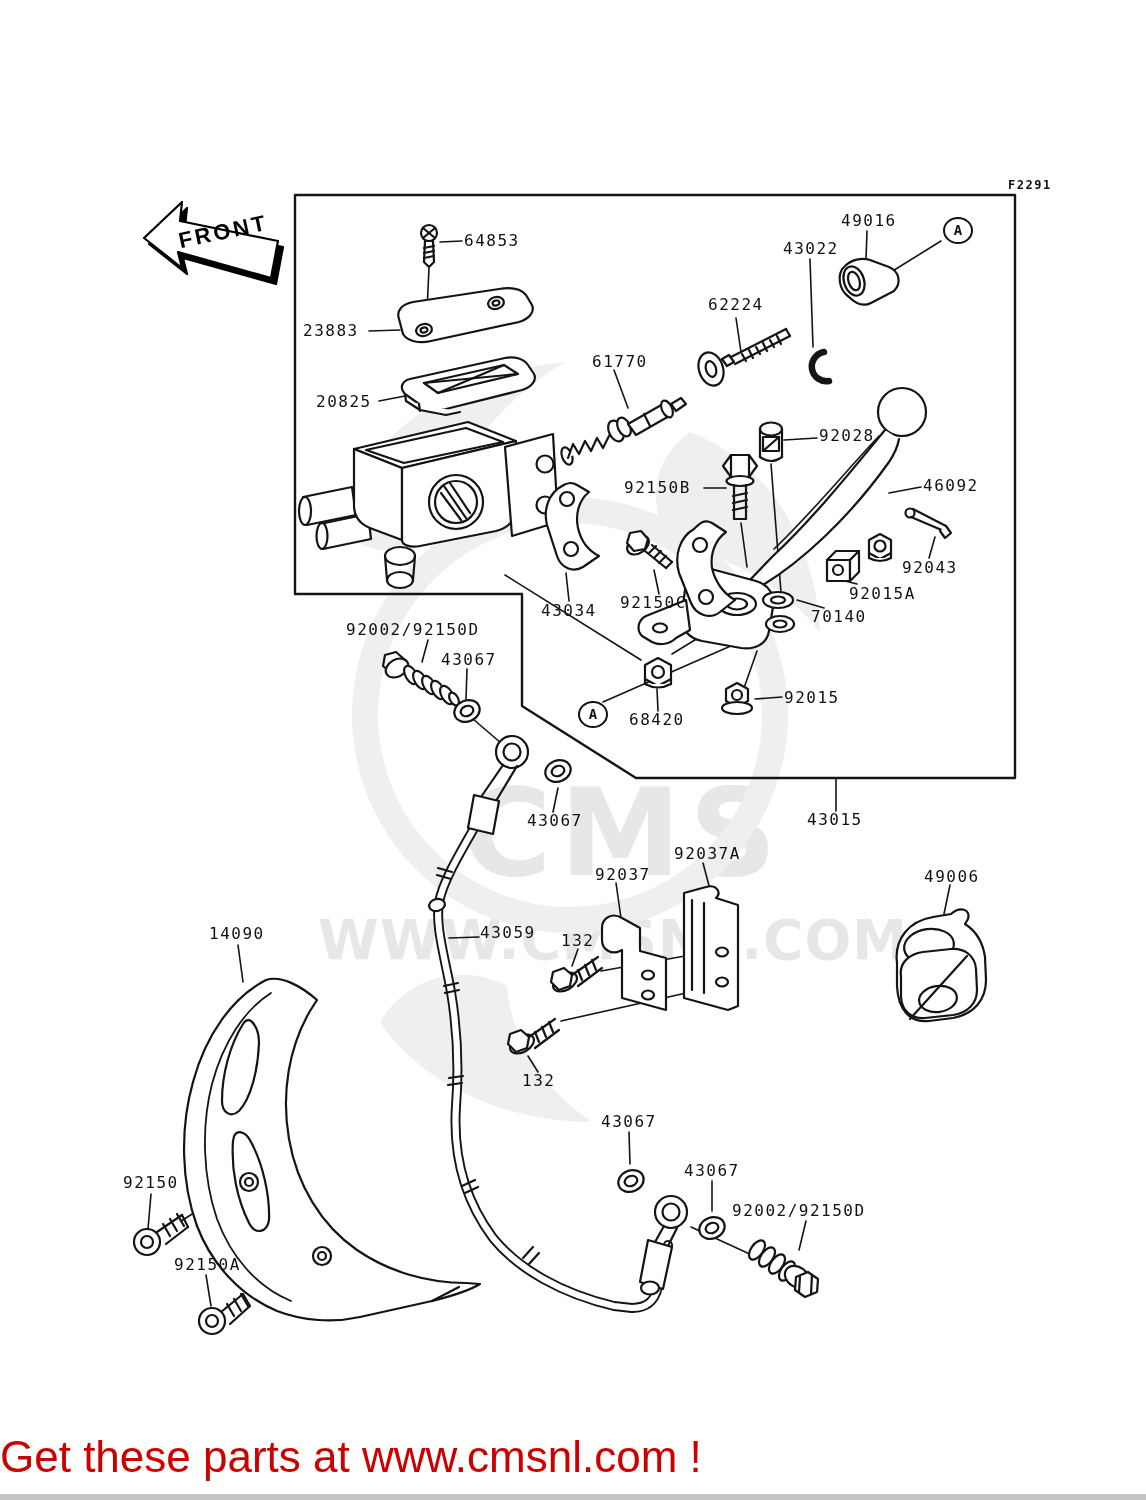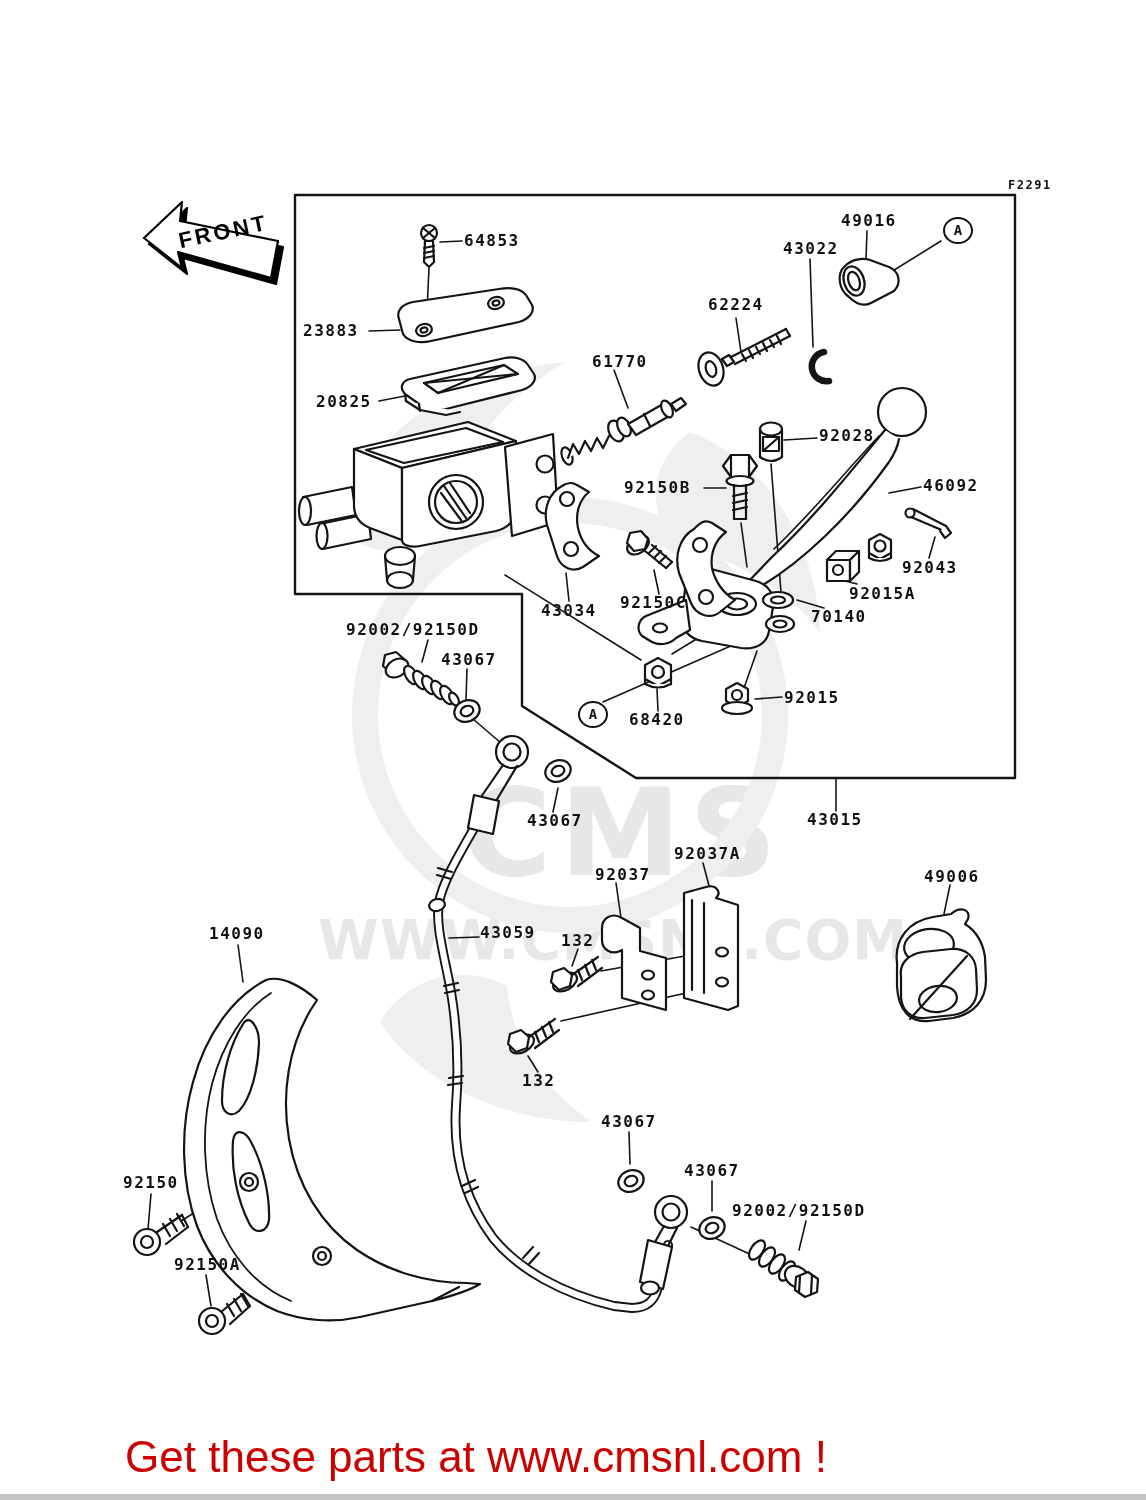--- a/index.html
+++ b/index.html
@@ -11,28 +11,28 @@
           font-weight:800;font-size:122px;letter-spacing:8px;color:#e7e7e7;}
   .wm-url{position:absolute;left:318px;top:908px;font-family:"DejaVu Sans",sans-serif;
           font-weight:800;font-size:55px;letter-spacing:1px;color:#e7e7e7;}
   
   #diagram-svg{position:absolute;left:0;top:0;z-index:1;}
   
   .page-title{position:absolute;left:24px;top:12px;z-index:3;font-size:26px;letter-spacing:2px;
               color:#6f6f6f;}
   .fig-code{position:absolute;left:964px;top:178px;z-index:3;font-family:"DejaVu Sans Mono",monospace;
             font-weight:bold;font-size:12px;letter-spacing:1.5px;color:#111;margin-left:44px;}
-  .plabel{position:absolute;z-index:3;font-family:"DejaVu Sans Mono",monospace;font-weight:bold;
+  .plabel{position:absolute;z-index:3;font-family:"DejaVu Sans Mono",monospace;font-weight:normal;
           font-size:16px;letter-spacing:1.5px;color:#111;white-space:nowrap;text-align:right;}
   .refcircle{position:absolute;z-index:3;width:26px;height:23px;border:2px solid #111;border-radius:50%;
              background:#fff;text-align:center;line-height:22px;font-family:"DejaVu Sans Mono",monospace;
              font-weight:bold;font-size:14px;color:#111;}
   .front-label{position:absolute;left:178px;top:219px;z-index:3;transform:rotate(-12deg);
                font-weight:bold;font-size:22px;letter-spacing:3px;color:#000;}
-  .footer-text{position:absolute;left:0;top:1432px;width:952px;z-index:3;text-align:center;
+  .footer-text{position:absolute;left:0;top:1432px;width:952px;z-index:3;text-align:left;
                font-size:44px;color:#cc0000;}
   .bottom-bar{position:absolute;left:0;top:1494px;width:1146px;height:6px;background:#c4c4c4;z-index:3;}
 </style>
 </head>
 <body>
 
 <div id="stage">
 
   <div id="watermark">
     <div class="wm-cms">CMS</div>

